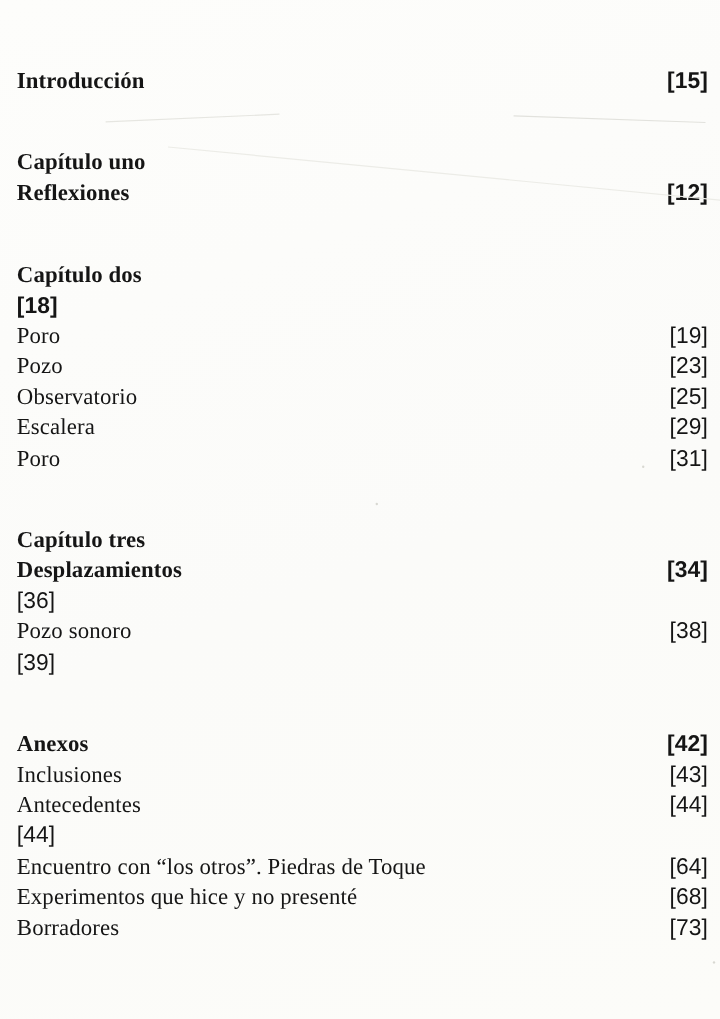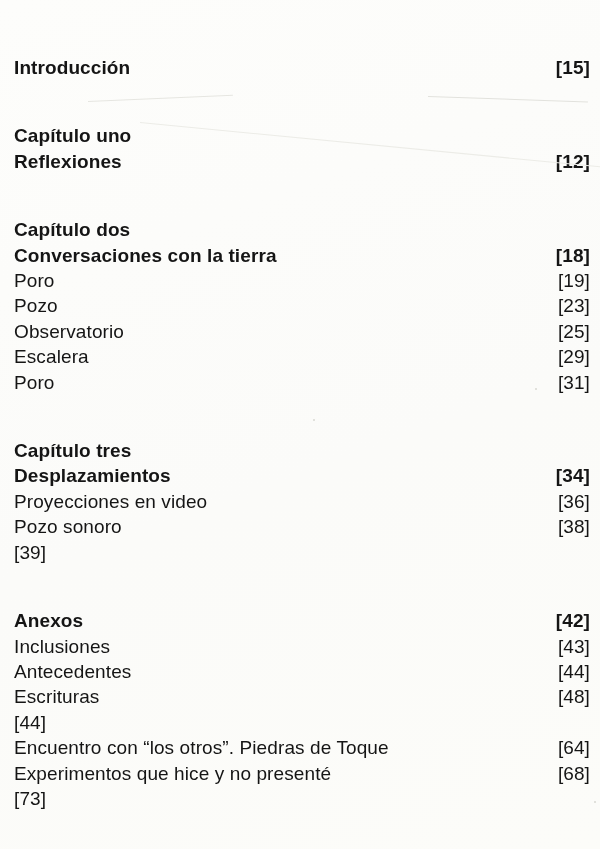--- a/index.html
+++ b/index.html
@@ -31,20 +31,21 @@
   .toc-row {
     display: flex;
     justify-content: space-between;
     align-items: baseline;
     font-size: 19px;
     line-height: 25.4px;
     letter-spacing: 0.1px;
   }
   .toc-row .title {
     white-space: nowrap;
+    font-family: Liberation Serif, serif;
   }
   .toc-row .pagenum {
     white-space: nowrap;
     text-align: right;
   }
   .toc-row.bold {
     font-weight: bold;
   }
   
   .artifact {
@@ -89,21 +90,20 @@
       <span class="pagenum">[12]</span>
     </div>
   </div>
 
   <div class="toc-section">
     <div class="toc-row bold">
       <span class="title">Capítulo dos</span>
       <span class="pagenum"></span>
     </div>
     <div class="toc-row bold">
-      <span class="title">Conversaciones con la tierra</span>
       <span class="pagenum">[18]</span>
     </div>
     <div class="toc-row">
       <span class="title">Poro</span>
       <span class="pagenum">[19]</span>
     </div>
     <div class="toc-row">
       <span class="title">Pozo</span>
       <span class="pagenum">[23]</span>
     </div>
@@ -124,21 +124,20 @@
   <div class="toc-section">
     <div class="toc-row bold">
       <span class="title">Capítulo tres</span>
       <span class="pagenum"></span>
     </div>
     <div class="toc-row bold">
       <span class="title">Desplazamientos</span>
       <span class="pagenum">[34]</span>
     </div>
     <div class="toc-row">
-      <span class="title">Proyecciones en video</span>
       <span class="pagenum">[36]</span>
     </div>
     <div class="toc-row">
       <span class="title">Pozo sonoro</span>
       <span class="pagenum">[38]</span>
     </div>
     <div class="toc-row">
       <span class="pagenum">[39]</span>
     </div>
   </div>
@@ -150,35 +149,32 @@
     </div>
     <div class="toc-row">
       <span class="title">Inclusiones</span>
       <span class="pagenum">[43]</span>
     </div>
     <div class="toc-row">
       <span class="title">Antecedentes</span>
       <span class="pagenum">[44]</span>
     </div>
     <div class="toc-row">
-      <span class="title">Escrituras</span>
-      <span class="pagenum">[48]</span>
-    </div>
-    <div class="toc-row">
       <span class="pagenum">[44]</span>
     </div>
     <div class="toc-row">
       <span class="title">Encuentro con “los otros”. Piedras de Toque</span>
       <span class="pagenum">[64]</span>
     </div>
     <div class="toc-row">
       <span class="title">Experimentos que hice y no presenté</span>
       <span class="pagenum">[68]</span>
     </div>
     <div class="toc-row">
+      <span class="title">Borradores</span>
       <span class="pagenum">[73]</span>
     </div>
   </div>
 
 
 </div>
 
 <div class="artifact artifact-1"></div>
 <div class="artifact artifact-2"></div>
 <div class="artifact artifact-3"></div>

